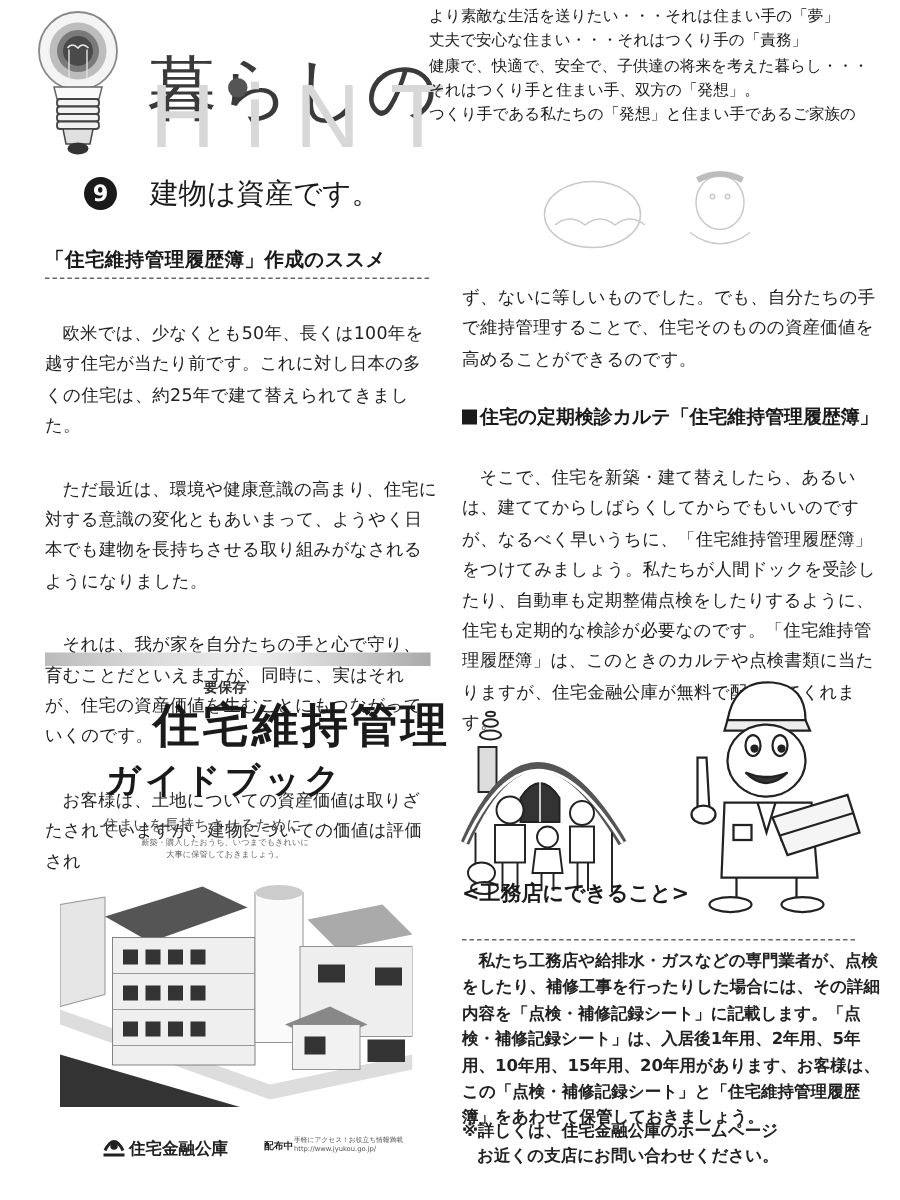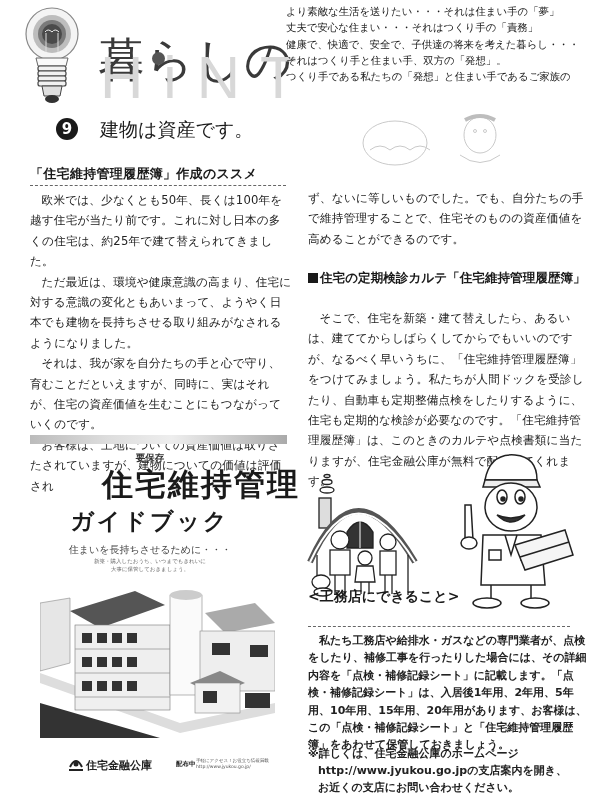--- a/index.html
+++ b/index.html
@@ -19,21 +19,21 @@
   .issue-num { left: 56px; top: 118px; width: 22px; height: 22px; border-radius: 50%; background: #1a1a1a; color: #fff; font-weight: bold; font-size: 15px; line-height: 22px; text-align: center; }
   .issue-title { left: 100px; top: 116px; font-size: 19px; line-height: 26px; color: #1a1a1a; }
 
   
   .faint-art { left: 355px; top: 105px; width: 170px; height: 70px; opacity: 0.35; }
 
   
   .sec1-title { left: 30px; top: 164px; width: 256px; font-weight: bold; font-size: 13px; line-height: 20px; border-bottom: 1px dashed #666; padding-bottom: 1px; letter-spacing: 0.3px; }
   .body-text { font-size: 11.6px; line-height: 20.4px; color: #222; letter-spacing: 0.2px; }
   .left-col { left: 30px; top: 190px; width: 262px; }
-  .left-col p { text-indent: 1em; }
+  .left-col p { text-indent: 1em; margin-top: 22px; }
 
   
   .right-col-top { left: 308px; top: 188px; width: 282px; }
   .sec2-title { left: 308px; top: 269px; font-weight: bold; font-size: 12.6px; line-height: 18px; white-space: nowrap; }
   .sec2-title .sq { display: inline-block; width: 10px; height: 10px; background: #1a1a1a; margin-right: 2px; vertical-align: -1px; }
   .right-col-mid { left: 308px; top: 308px; width: 282px; }
   .right-col-mid p { text-indent: 1em; }
 
   
   .cover-bar { left: 30px; top: 435px; width: 257px; height: 9px; background: linear-gradient(90deg,#bbb,#ddd 30%,#eee 55%,#c9c9c9 80%,#aaa); }
@@ -250,15 +250,14 @@
 </svg>
 
 <div class="abs sec3-title">&lt;工務店にできること&gt;</div>
 <div class="abs sec3-rule"></div>
 <div class="abs sec3-body">
   <p>私たち工務店や給排水・ガスなどの専門業者が、点検をしたり、補修工事を行ったりした場合には、その詳細内容を「点検・補修記録シート」に記載します。「点検・補修記録シート」は、入居後1年用、2年用、5年用、10年用、15年用、20年用があります、お客様は、この「点検・補修記録シート」と「住宅維持管理履歴簿」をあわせて保管しておきましょう。</p>
 </div>
 
 <div class="abs note">
   <span>※詳しくは、住宅金融公庫のホームページ</span>
-  <span class="line2">http://www.jyukou.go.jpの支店案内を開き、</span>
   <span class="line3">お近くの支店にお問い合わせください。</span>
 </div>
 
 </body></html>

